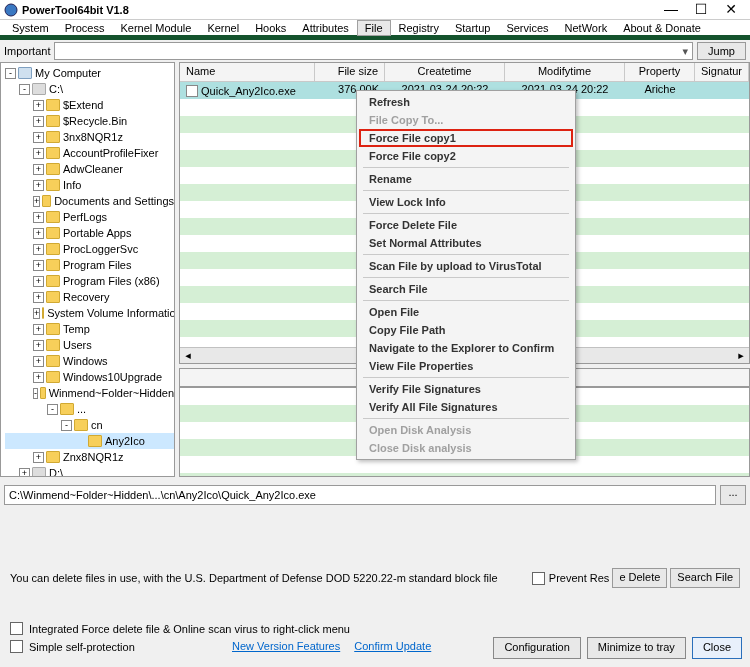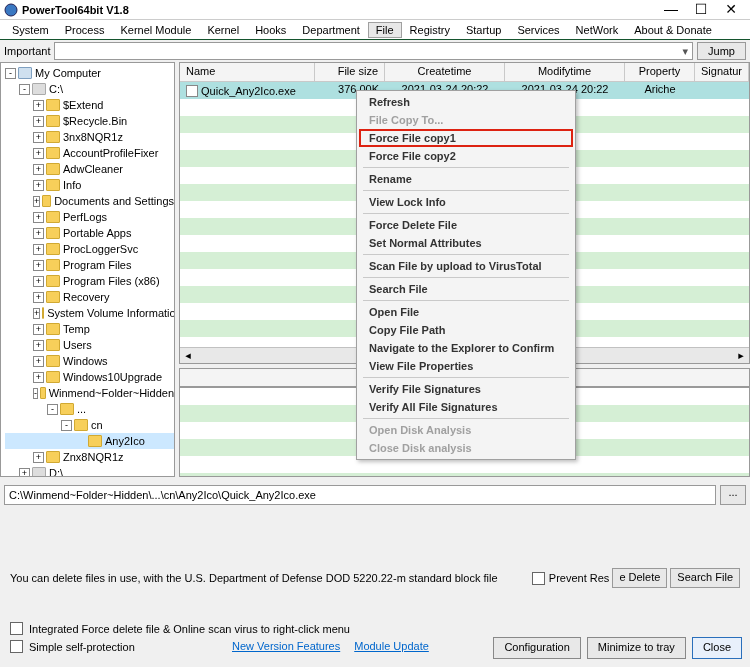--- a/index.html
+++ b/index.html
@@ -3,21 +3,21 @@
 <meta charset="utf-8">
 <style>
   * { box-sizing: border-box; margin: 0; padding: 0; font-family: "Segoe UI", Tahoma, sans-serif; font-size: 11px; }
   body { width: 750px; height: 667px; background: #f0f0f0; overflow: hidden; position: relative; }
 
   .titlebar { height: 20px; background: #fff; display: flex; align-items: center; padding: 0 4px; border-bottom: 1px solid #ccc; }
   .titlebar .icon { width: 14px; height: 14px; margin-right: 4px; }
   .titlebar .title { font-weight: bold; flex: 1; }
   .titlebar .wbtn { width: 30px; height: 18px; text-align: center; line-height: 16px; font-size: 14px; }
 
-  .menubar { height: 20px; background: #fff; display: flex; align-items: center; padding: 0 4px; border-bottom: 1px solid #14532d; }
+  .menubar { height: 20px; background: #fff; display: flex; align-items: center; padding: 0 4px; border-bottom: 5px solid #14532d; }
   .menubar .mitem { padding: 2px 8px; cursor: default; }
   .menubar .mitem.active { border: 1px solid #a0a0a0; background: #e8e8e8; padding: 1px 7px; }
 
   .importantbar { height: 22px; background: #f0f0f0; display:flex; align-items:center; padding: 0 4px; }
   .importantbar .lbl { margin-right: 4px; }
   .importantbar .isel { flex: 1; border: 1px solid #999; height: 18px; background: #fff; display:flex; align-items:center; justify-content:flex-end; margin-right:4px;}
   .importantbar .isel::after { content:"▾"; margin-right:4px; color:#555; }
   .importantbar .jumpbtn { border: 1px solid #999; background: #e8e8e8; height:18px; padding: 0 10px; line-height:16px; }
 
   .mainrow { position:absolute; top: 62px; left:0; right:0; bottom: 190px; display:flex; }
@@ -96,21 +96,21 @@
   <span class="wbtn">☐</span>
   <span class="wbtn">✕</span>
 </div>
 
 <div class="menubar" id="menubar">
     <div class="mitem">System</div>
     <div class="mitem">Process</div>
     <div class="mitem">Kernel Module</div>
     <div class="mitem">Kernel</div>
     <div class="mitem">Hooks</div>
-    <div class="mitem">Department</div>
+    <div class="mitem">Attributes</div>
     <div class="mitem active">File</div>
     <div class="mitem">Registry</div>
     <div class="mitem">Startup</div>
     <div class="mitem">Services</div>
     <div class="mitem">NetWork</div>
     <div class="mitem">About &amp; Donate</div>
   </div>
 
 <div class="importantbar">
   <span class="lbl">Important</span>
@@ -306,21 +306,21 @@
   <span class="optchk"></span>
   <span>Integrated Force delete file &amp; Online scan virus to right-click menu</span>
 </div>
 <div class="optrow2">
   <span class="optchk"></span>
   <span>Simple self-protection</span>
 </div>
 
 <div class="linkrow">
   <span class="lnk">New Version Features</span>
-  <span class="lnk">Module Update</span>
+  <span class="lnk">Confirm Update</span>
 </div>
 
 <div class="botbtns">
   <div class="btn">Configuration</div>
   <div class="btn">Minimize to tray</div>
   <div class="btn primary">Close</div>
 </div>
 
 <div class="ctxmenu" id="ctxmenu">
     <div class="mi" style="font-weight: bold;">Refresh</div>

